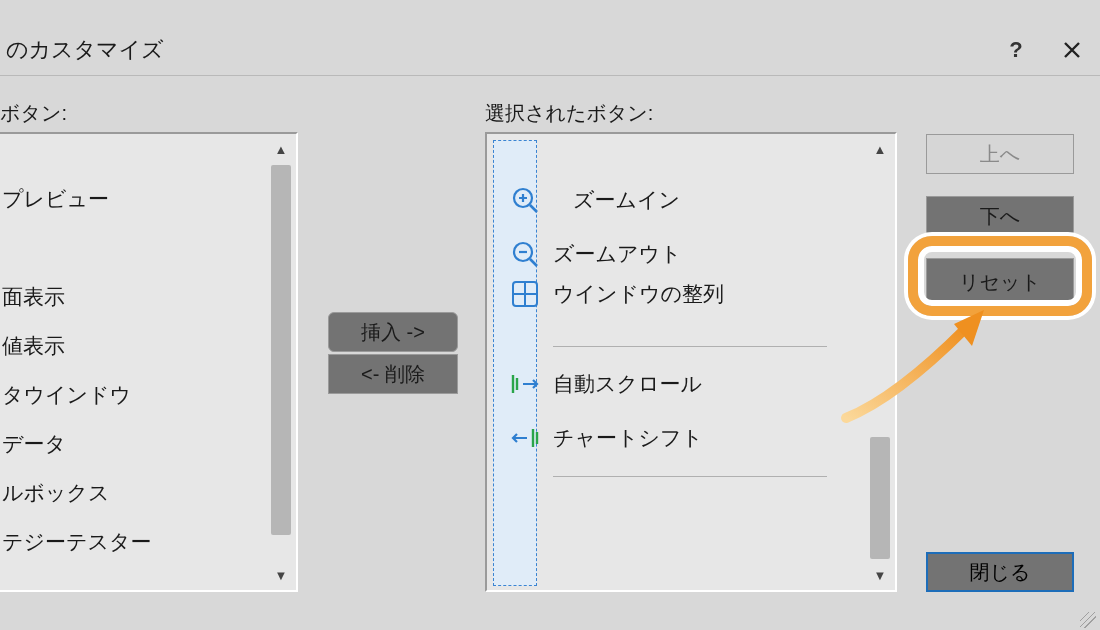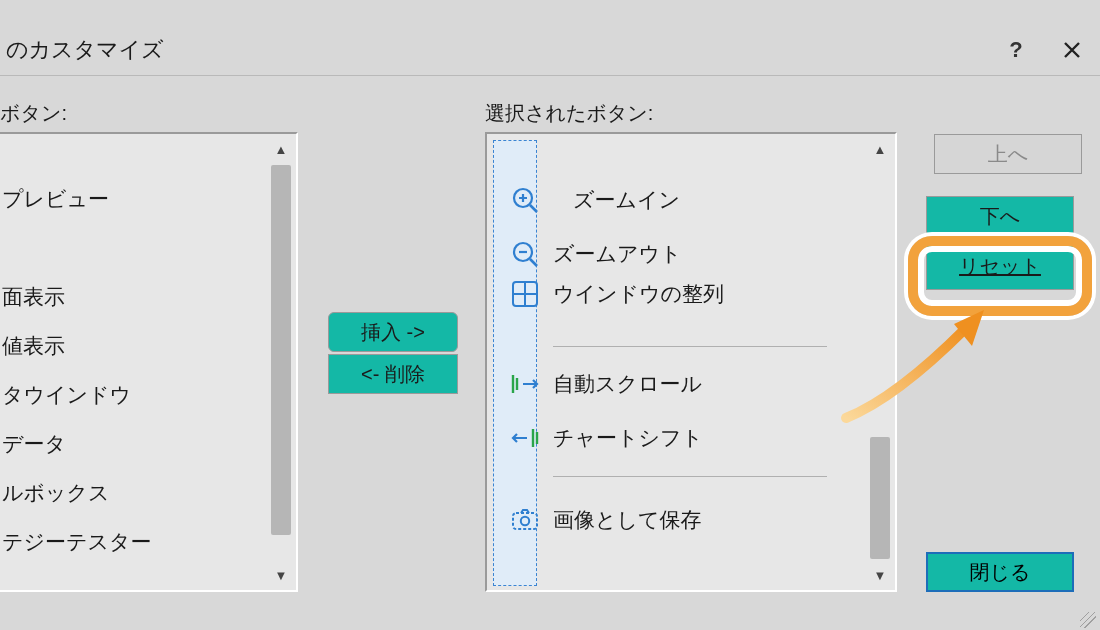--- a/index.html
+++ b/index.html
@@ -49,27 +49,27 @@
 
   
   .right-item { display:flex; align-items:center; height:52px; }
   .icon-slot { width:56px; display:flex; align-items:center; justify-content:center; }
   .right-item .txt { font-size:21px; }
   .sep { position:absolute; left:64px; right:40px; height:0; border-top:1px solid #b0b0b0; }
 
   
   .btn {
     position:absolute;
-    background:#14b8a6;
+    background:#737373;
     border:1px solid #9a9a9a;
     display:flex; align-items:center; justify-content:center;
     font-size:20px;
     padding:0 4px;
   }
-  .btn.disabled { color:#8a8a8a; background:#d6d6d6;margin-left:8px; }
+  .btn.disabled { color:#8a8a8a; background:#d6d6d6; }
   .btn.close { border:2px solid #1d6db9; color:#000; }
 
   .resizer {
     position:absolute; right:4px; bottom:2px;
     width:16px; height:16px;
     background:
       linear-gradient(135deg, transparent 6px,#a0a0a0 6px,#a0a0a0 7px,transparent 7px),
       linear-gradient(135deg, transparent 10px,#a0a0a0 10px,#a0a0a0 11px,transparent 11px),
       linear-gradient(135deg, transparent 14px,#a0a0a0 14px,#a0a0a0 15px,transparent 15px);
   }
@@ -202,46 +202,36 @@
           <svg width="32" height="30" viewBox="0 0 32 30">
               <path d="M24 6 V24 M28 9 V21" stroke="#2aa54a" stroke-width="2.4"></path>
               <path d="M18 15 H4 M8 11 L4 15 L8 19" stroke="#2f7fd0" stroke-width="2.2" fill="none"></path>
             </svg>
         </div>
         <div class="txt">チャートシフト</div>
       </div>
 
       <div class="sep" style="top:340px;"></div>
 
-      <div class="right-item" style="position:absolute; left:8px; top:358px;">
-        <div class="icon-slot">
-          <svg width="30" height="28" viewBox="0 0 30 28">
-              <rect x="3" y="7" width="24" height="16" rx="3" stroke="#2f7fd0" stroke-width="2" stroke-dasharray="3 2" fill="none"></rect>
-              <path d="M11 7 L13 4 H17 L19 7" stroke="#2f7fd0" stroke-width="2" fill="none"></path>
-              <circle cx="15" cy="15" r="4.2" stroke="#2f7fd0" stroke-width="2" fill="none"></circle>
-            </svg>
-        </div>
-        <div class="txt">画像として保存</div>
-      </div>
     </div>
 
     <div class="scroll-track">
       <div class="scroll-arrow" style="top:0;">▲</div>
       <div class="scroll-thumb" style="top:300px; height:122px;"></div>
       <div class="scroll-arrow" style="bottom:0;">▼</div>
     </div>
   </div>
 
   <div class="btn disabled" style="left:926px; top:82px;  width:148px; height:40px;">
       <span>上へ</span>
     </div>
   <div class="btn" style="left:926px; top:144px; width:148px; height:40px;">
       <span>下へ</span>
     </div>
-  <div class="btn" style="left:926px; top:190px; width:148px; height:48px;text-decoration:underline;">
+  <div class="btn" style="left:926px; top:206px; width:148px; height:48px;">
       <span>リセット</span>
     </div>
   <div class="btn close" style="left:926px; top:500px; width:148px; height:40px;">
       <span>閉じる</span>
     </div>
 
   <div class="resizer"></div>
 
   <div class="highlight-ring" style="left:908px; top:184px; width:184px; height:80px;"></div>
   <svg class="arrow-svg" style="left:836px; top:246px;" width="180" height="130" viewBox="0 0 180 130">

